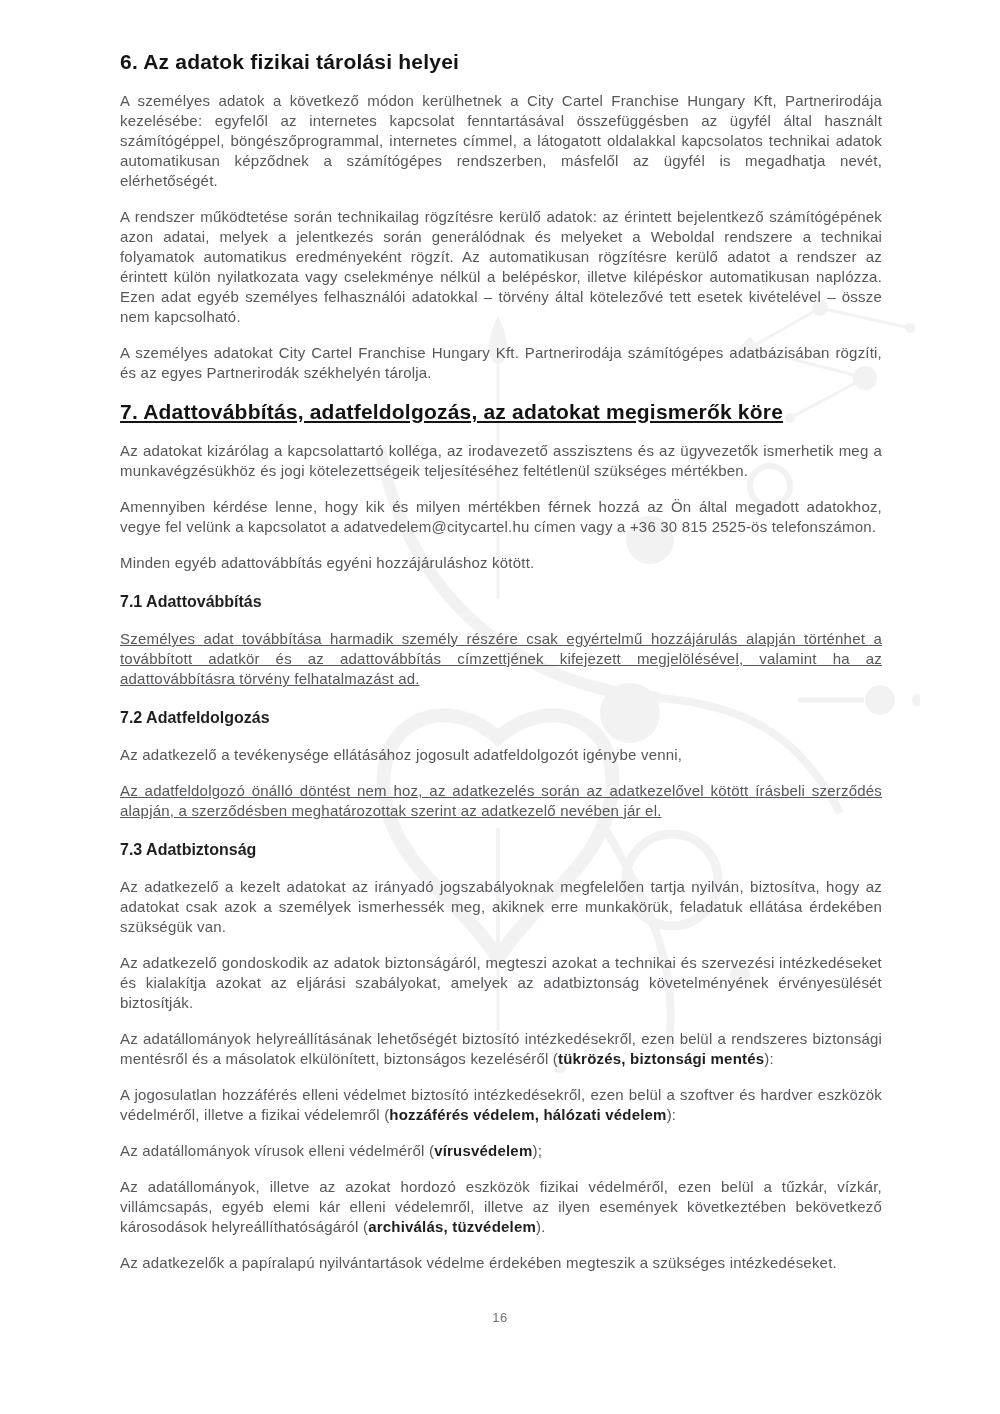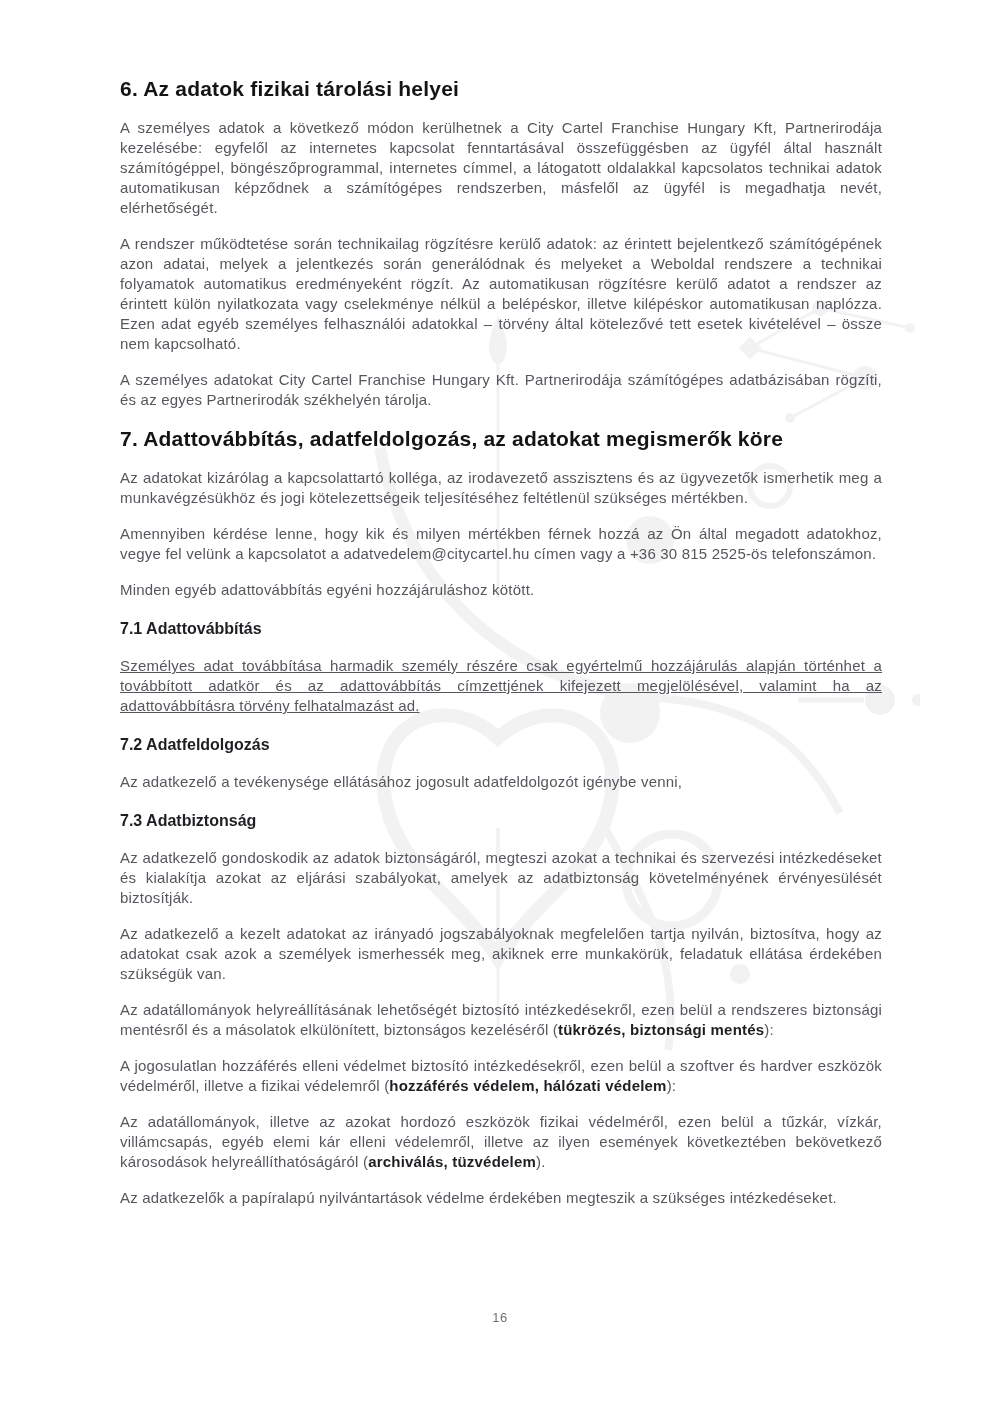--- a/index.html
+++ b/index.html
@@ -15,28 +15,28 @@
     width:1000px;height:1414px;
     position:relative;overflow:hidden;
     font-family:"Liberation Sans","DejaVu Sans",sans-serif;
   }
   .watermark{
     position:absolute;left:320px;top:268px;width:600px;height:900px;
     z-index:0;opacity:0.12;pointer-events:none;
   }
   .page{
     position:relative;z-index:1;
-    padding:76px 118px 0 120px;
+    padding:49px 118px 0 120px;
   }
   h1{
     font-size:21px;line-height:26px;font-weight:800;
     color:var(--c-heading);letter-spacing:0.2px;
     margin:0 0 16px 0;
   }
-  h1.mt{margin-top:2px;}
+  h1.mt{margin-top:2px;text-decoration:underline;}
   h2{
     font-size:16px;line-height:22px;font-weight:700;
     color:var(--c-strong);margin:18px 0 2px 0;
   }
   p{
     font-size:15px;line-height:20px;
     color:var(--c-body);
     letter-spacing:0.2px;
     margin:16px 0 16px 0;
   }
@@ -97,25 +97,27 @@
   <h1 class="mt">7. Adattovábbítás, adatfeldolgozás, az adatokat megismerők köre</h1>
   <p class="j">Az adatokat kizárólag a kapcsolattartó kolléga, az irodavezető asszisztens és az ügyvezetők ismerhetik meg a munkavégzésükhöz és jogi kötelezettségeik teljesítéséhez feltétlenül szükséges mértékben.</p>
   <p class="j tight">Amennyiben kérdése lenne, hogy kik és milyen mértékben férnek hozzá az Ön által megadott adatokhoz, vegye fel velünk a kapcsolatot a adatvedelem@citycartel.hu címen vagy a +36 30 815 2525-ös telefonszámon.</p>
   <p>Minden egyéb adattovábbítás egyéni hozzájáruláshoz kötött.</p>
 
   <h2>7.1 Adattovábbítás</h2>
   <p class="j mb6">Személyes adat továbbítása harmadik személy részére csak egyértelmű hozzájárulás alapján történhet a továbbított adatkör és az adattovábbítás címzettjének kifejezett megjelölésével, valamint ha az adattovábbításra törvény felhatalmazást ad.</p>
 
   <h2>7.2 Adatfeldolgozás</h2>
   <p class="tight">Az adatkezelő a tevékenysége ellátásához jogosult adatfeldolgozót igénybe venni,</p>
+  <p class="j mb6">Az adatfeldolgozó önálló döntést nem hoz, az adatkezelés során az adatkezelővel kötött írásbeli szerződés alapján, a szerződésben meghatározottak szerint az adatkezelő nevében jár el.</p>
 
   <h2>7.3 Adatbiztonság</h2>
+  <p class="j">Az adatkezelő a kezelt adatokat az irányadó jogszabályoknak megfelelően tartja nyilván, biztosítva, hogy az adatokat csak azok a személyek ismerhessék meg, akiknek erre munkakörük, feladatuk ellátása érdekében szükségük van.</p>
   <p class="j tight">Az adatkezelő gondoskodik az adatok biztonságáról, megteszi azokat a technikai és szervezési intézkedéseket és kialakítja azokat az eljárási szabályokat, amelyek az adatbiztonság követelményének érvényesülését biztosítják.</p>
-  <p class="j">Az adatkezelő a kezelt adatokat az irányadó jogszabályoknak megfelelően tartja nyilván, biztosítva, hogy az adatokat csak azok a személyek ismerhessék meg, akiknek erre munkakörük, feladatuk ellátása érdekében szükségük van.</p>
 
   <p class="j tight"><span>Az adatállományok helyreállításának lehetőségét biztosító intézkedésekről, ezen belül a rendszeres biztonsági mentésről és a másolatok elkülönített, biztonságos kezeléséről (</span><span class="b">tükrözés, biztonsági mentés</span><span>):</span></p>
   <p class="j tight"><span>A jogosulatlan hozzáférés elleni védelmet biztosító intézkedésekről, ezen belül a szoftver és hardver eszközök védelméről, illetve a fizikai védelemről (</span><span class="b">hozzáférés védelem, hálózati védelem</span><span>):</span></p>
+  <p class="tight"><span>Az adatállományok vírusok elleni védelméről (</span><span class="b">vírusvédelem</span><span>);</span></p>
   <p class="j tight"><span>Az adatállományok, illetve az azokat hordozó eszközök fizikai védelméről, ezen belül a tűzkár, vízkár, villámcsapás, egyéb elemi kár elleni védelemről, illetve az ilyen események következtében bekövetkező károsodások helyreállíthatóságáról (</span><span class="b">archiválás, tüzvédelem</span><span>).</span></p>
   <p class="tight">Az adatkezelők a papíralapú nyilvántartások védelme érdekében megteszik a szükséges intézkedéseket.</p>
 
 </div>
 
 <div class="footer">16</div>
 
 </body></html>

